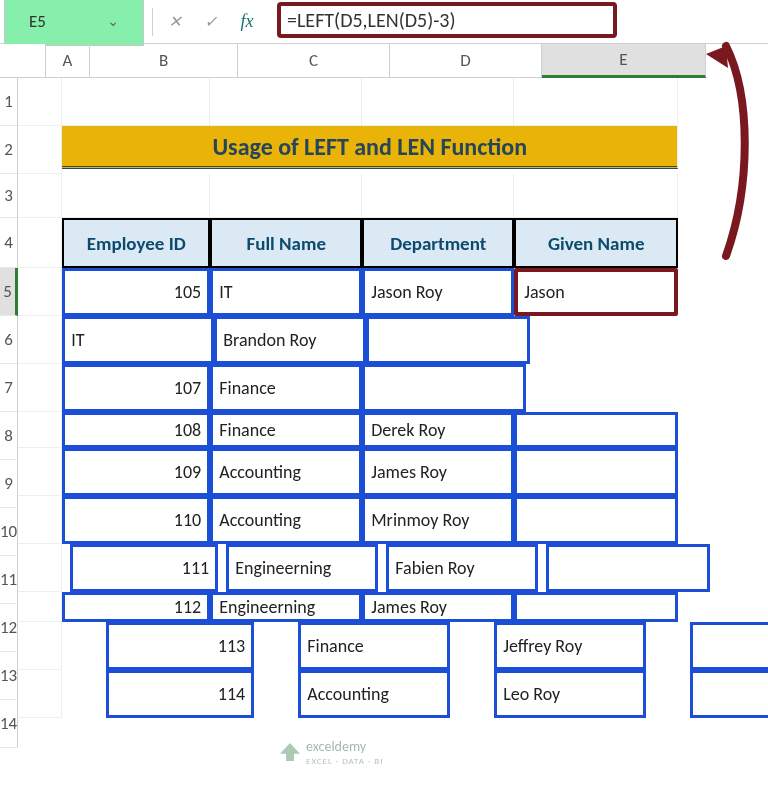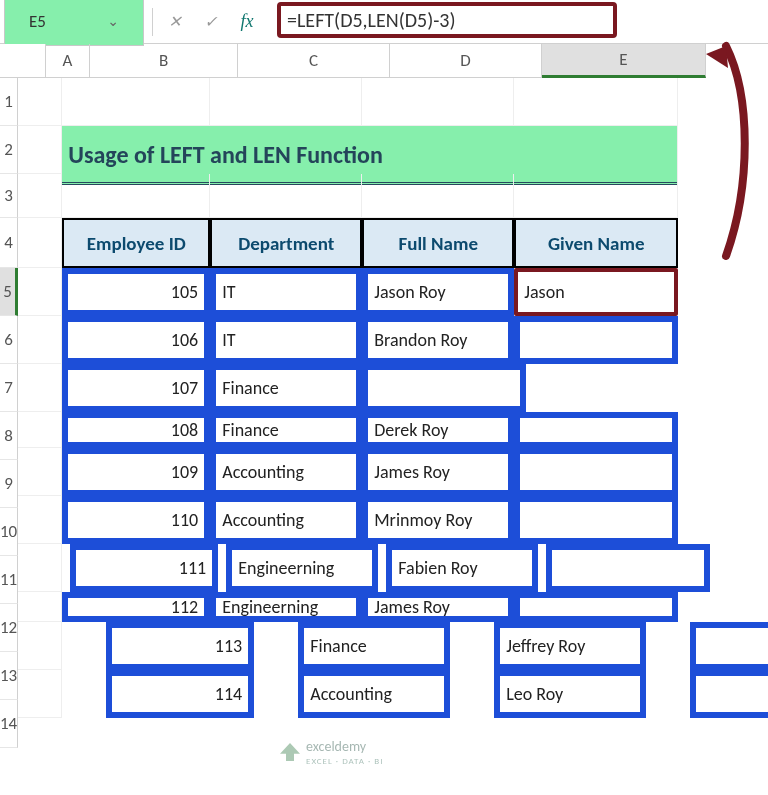--- a/index.html
+++ b/index.html
@@ -124,40 +124,40 @@
     border-right: 1px solid #eeeeee;
     border-bottom: 1px solid #eeeeee;
     display: flex;
     align-items: center;
     padding: 0 6px;
     font-size: 18px;
     color: #222;
   }
   .title-cell {
     width: 616px;
-    background: #86efac;
+    background: #eab308;
     border-bottom: 3px double #27495e;
     color: #24455a;
     font-weight: bold;
     font-size: 24px;
-    justify-content: flex-start;
-    height: 59px;
+    justify-content: center;
+    height: 43px;
   }
   .hdr-cell {
     background: #dbe9f4;
     border: 2px solid #000;
     color: #0c4a6e;
     font-weight: bold;
     font-size: 19px;
     justify-content: center;
     text-align: center;
     padding: 0 4px;
   }
   .data-cell {
-    border: 6px solid #1d4ed8;
+    border: 3px solid #1d4ed8;
     font-size: 18px;
   }
   .data-cell.num { justify-content: flex-end; }
   .outer-A { border-right: 1px solid #eeeeee; border-bottom: 1px solid #eeeeee; }
   .result-highlight {
     border: 4px solid #7a1820;
     border-radius: 2px;
   }
   .watermark {
     position: absolute;
@@ -248,36 +248,35 @@
       <div class="cell col-A outer-A"></div>
       <div class="cell col-B"></div>
       <div class="cell col-C"></div>
       <div class="cell col-D"></div>
       <div class="cell col-E"></div>
     </div>
 
     <div class="row" style="height:50px">
       <div class="cell col-A outer-A"></div>
       <div class="cell hdr-cell col-B">Employee ID</div>
+      <div class="cell hdr-cell col-D">Full Name</div>
       <div class="cell hdr-cell col-C">Department</div>
-      <div class="cell hdr-cell col-D">Full Name</div>
       <div class="cell hdr-cell col-E">Given Name</div>
     </div>
 
     <div id="data-rows">
         <div class="row" style="height: 48px;">
           <div class="cell col-A outer-A"></div>
           <div class="cell data-cell num col-B">105</div>
           <div class="cell data-cell col-C">IT</div>
           <div class="cell data-cell col-D">Jason Roy</div>
           <div class="cell data-cell col-E result-highlight">Jason</div>
         </div>
         <div class="row" style="height: 48px;">
           <div class="cell col-A outer-A"></div>
-          <div class="cell data-cell num col-B">106</div>
           <div class="cell data-cell col-C">IT</div>
           <div class="cell data-cell col-D">Brandon Roy</div>
           <div class="cell data-cell col-E"></div>
         </div>
         <div class="row" style="height: 48px;">
           <div class="cell col-A outer-A"></div>
           <div class="cell data-cell num col-B">107</div>
           <div class="cell data-cell col-C">Finance</div>
           <div class="cell data-cell col-E"></div>
         </div>

